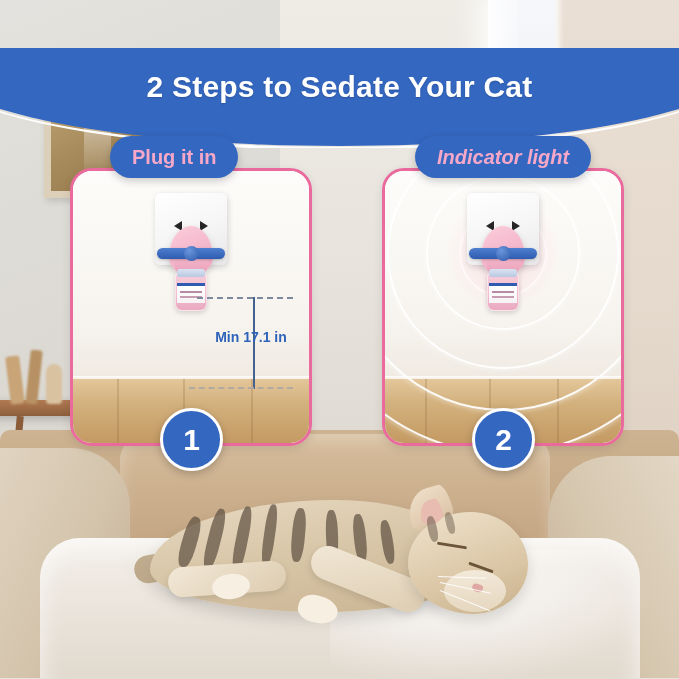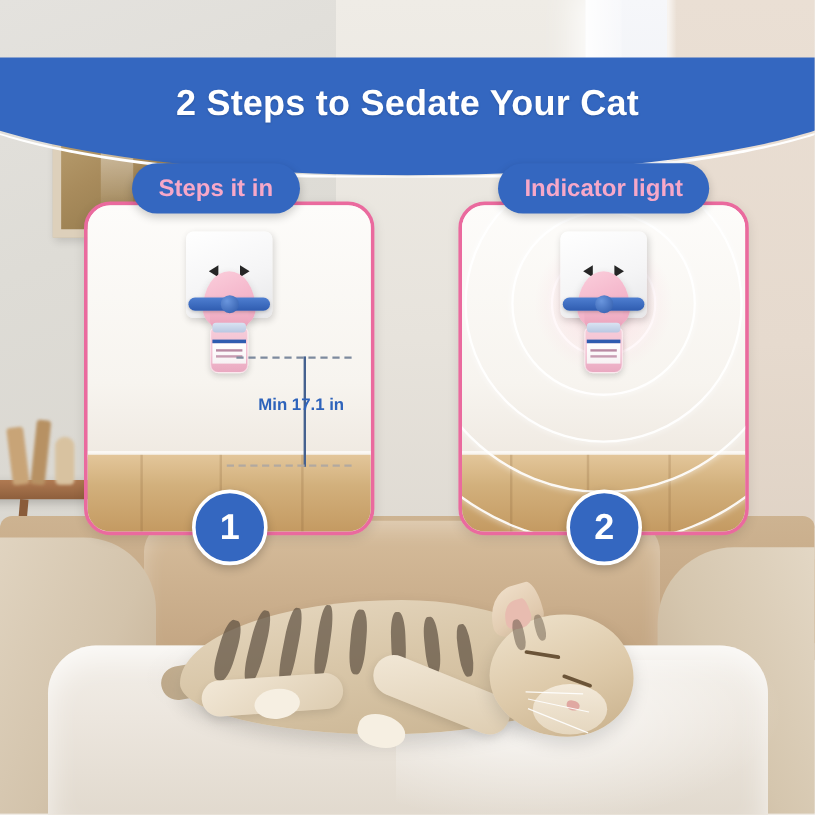--- a/index.html
+++ b/index.html
@@ -308,21 +308,21 @@
     position:absolute;top:136px;height:42px;
     background:#3467c0;border-radius:21px;
     display:flex;align-items:center;justify-content:center;
     color:#f7a8c8;font-size:20px;font-weight:bold;
     padding:0 22px;box-sizing:border-box;
     box-shadow:0 3px 8px rgba(0,0,0,.20);
     white-space:nowrap;
     font-family:"Liberation Sans", sans-serif;
   }
   .badge-left{left:110px;}
-  .badge-right{left:415px;}
+  .badge-right{left:415px;font-style:italic;}
 
   
   .step-num{
     position:absolute;top:408px;width:63px;height:63px;border-radius:50%;
     background:#3467c0;border:3px solid #ffffff;box-sizing:border-box;
     display:flex;align-items:center;justify-content:center;
     color:#ffffff;font-size:30px;font-weight:bold;
     box-shadow:0 3px 8px rgba(0,0,0,.22);
     font-family:"Liberation Sans", sans-serif;
   }
@@ -470,19 +470,19 @@
       <div class="diffuser-foot"></div>
       <div class="diffuser-band"></div>
       <div class="diffuser-knob"></div>
       <div class="glow"></div>
       <div class="vial"></div>
       <div class="vial-cap"></div>
       <div class="vial-label"></div>
     </div>
   </div>
 
-  <div class="badge badge-left">Steps it in</div>
+  <div class="badge badge-left">Plug it in</div>
   <div class="badge badge-right">Indicator light</div>
 
   <div class="step-num step-left">1</div>
   <div class="step-num step-right">2</div>
 
 </div>
 
 </body></html>

